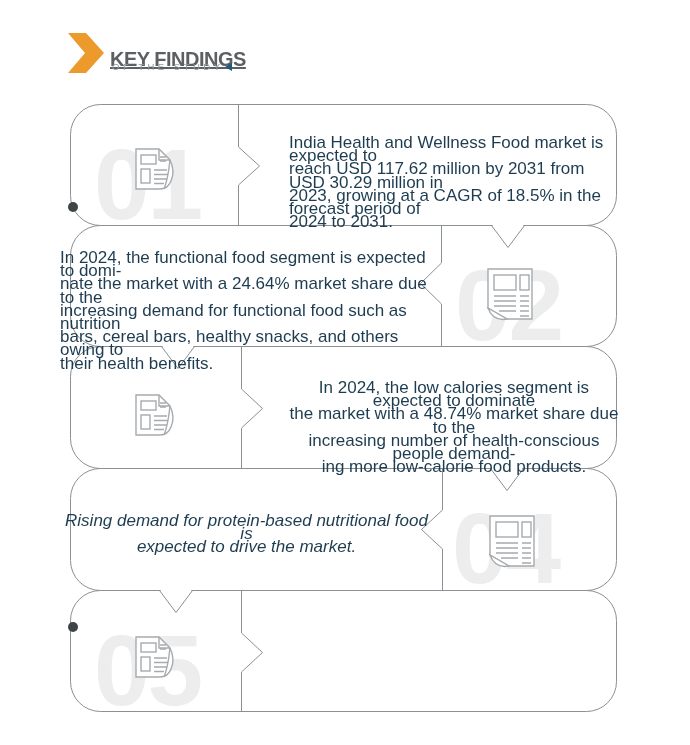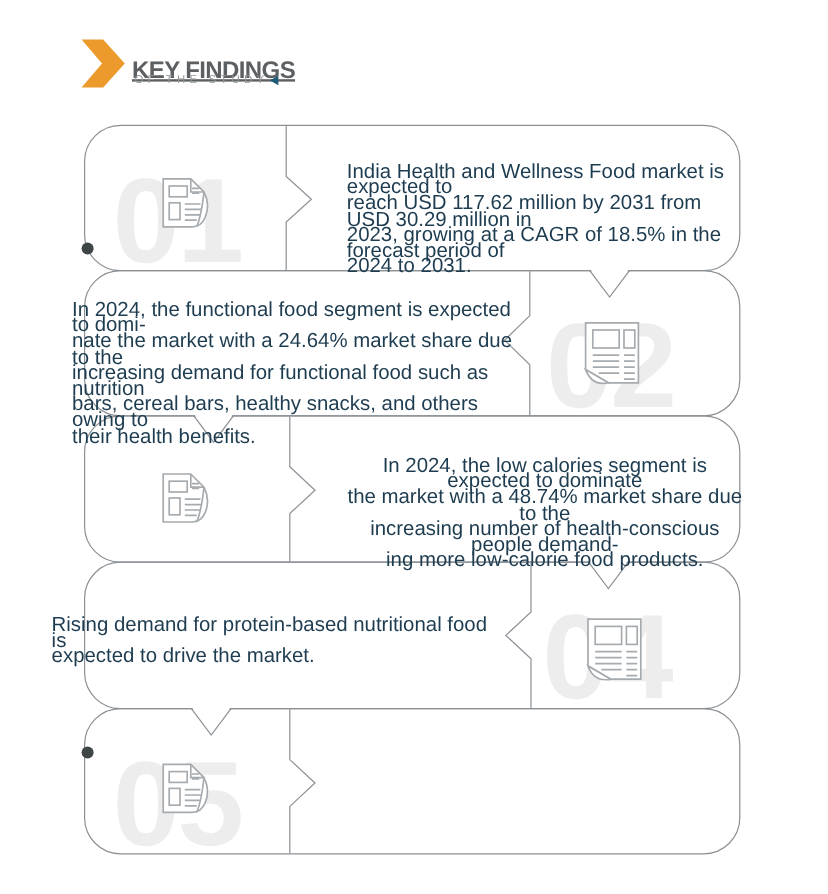--- a/index.html
+++ b/index.html
@@ -23,21 +23,21 @@
   .wm4{left:452px;top:477px;}
   .wm5{left:94px;top:599px;}
   
   .overlay{position:absolute;left:0;top:0;z-index:2;pointer-events:none;}
   
   .txt{position:absolute;z-index:3;white-space:pre-line;color:#1D3C50;
        font-size:17px;line-height:13.2px;}
   .t1{left:289px;top:136px;width:330px;text-align:left;}
   .t2{left:60px;top:251px;width:377px;text-align:left;}
   .t3{left:289px;top:381px;width:330px;text-align:center;}
-  .t4{left:43px;top:514px;width:375px;text-align:left;}
+  .t4{left:59px;top:514px;width:375px;text-align:center;font-style:italic;}
   .t5{left:287px;top:628px;width:330px;text-align:left;}
 </style>
 </head>
 <body>
 
 <div class="canvas">
 
   <div class="header">
     <svg class="brand-chevron" width="40" height="46" viewBox="0 0 40 46">
       <polygon points="2,2 20,2 38,22 20,42 2,42 19,22" fill="#EC9A2B"></polygon>

